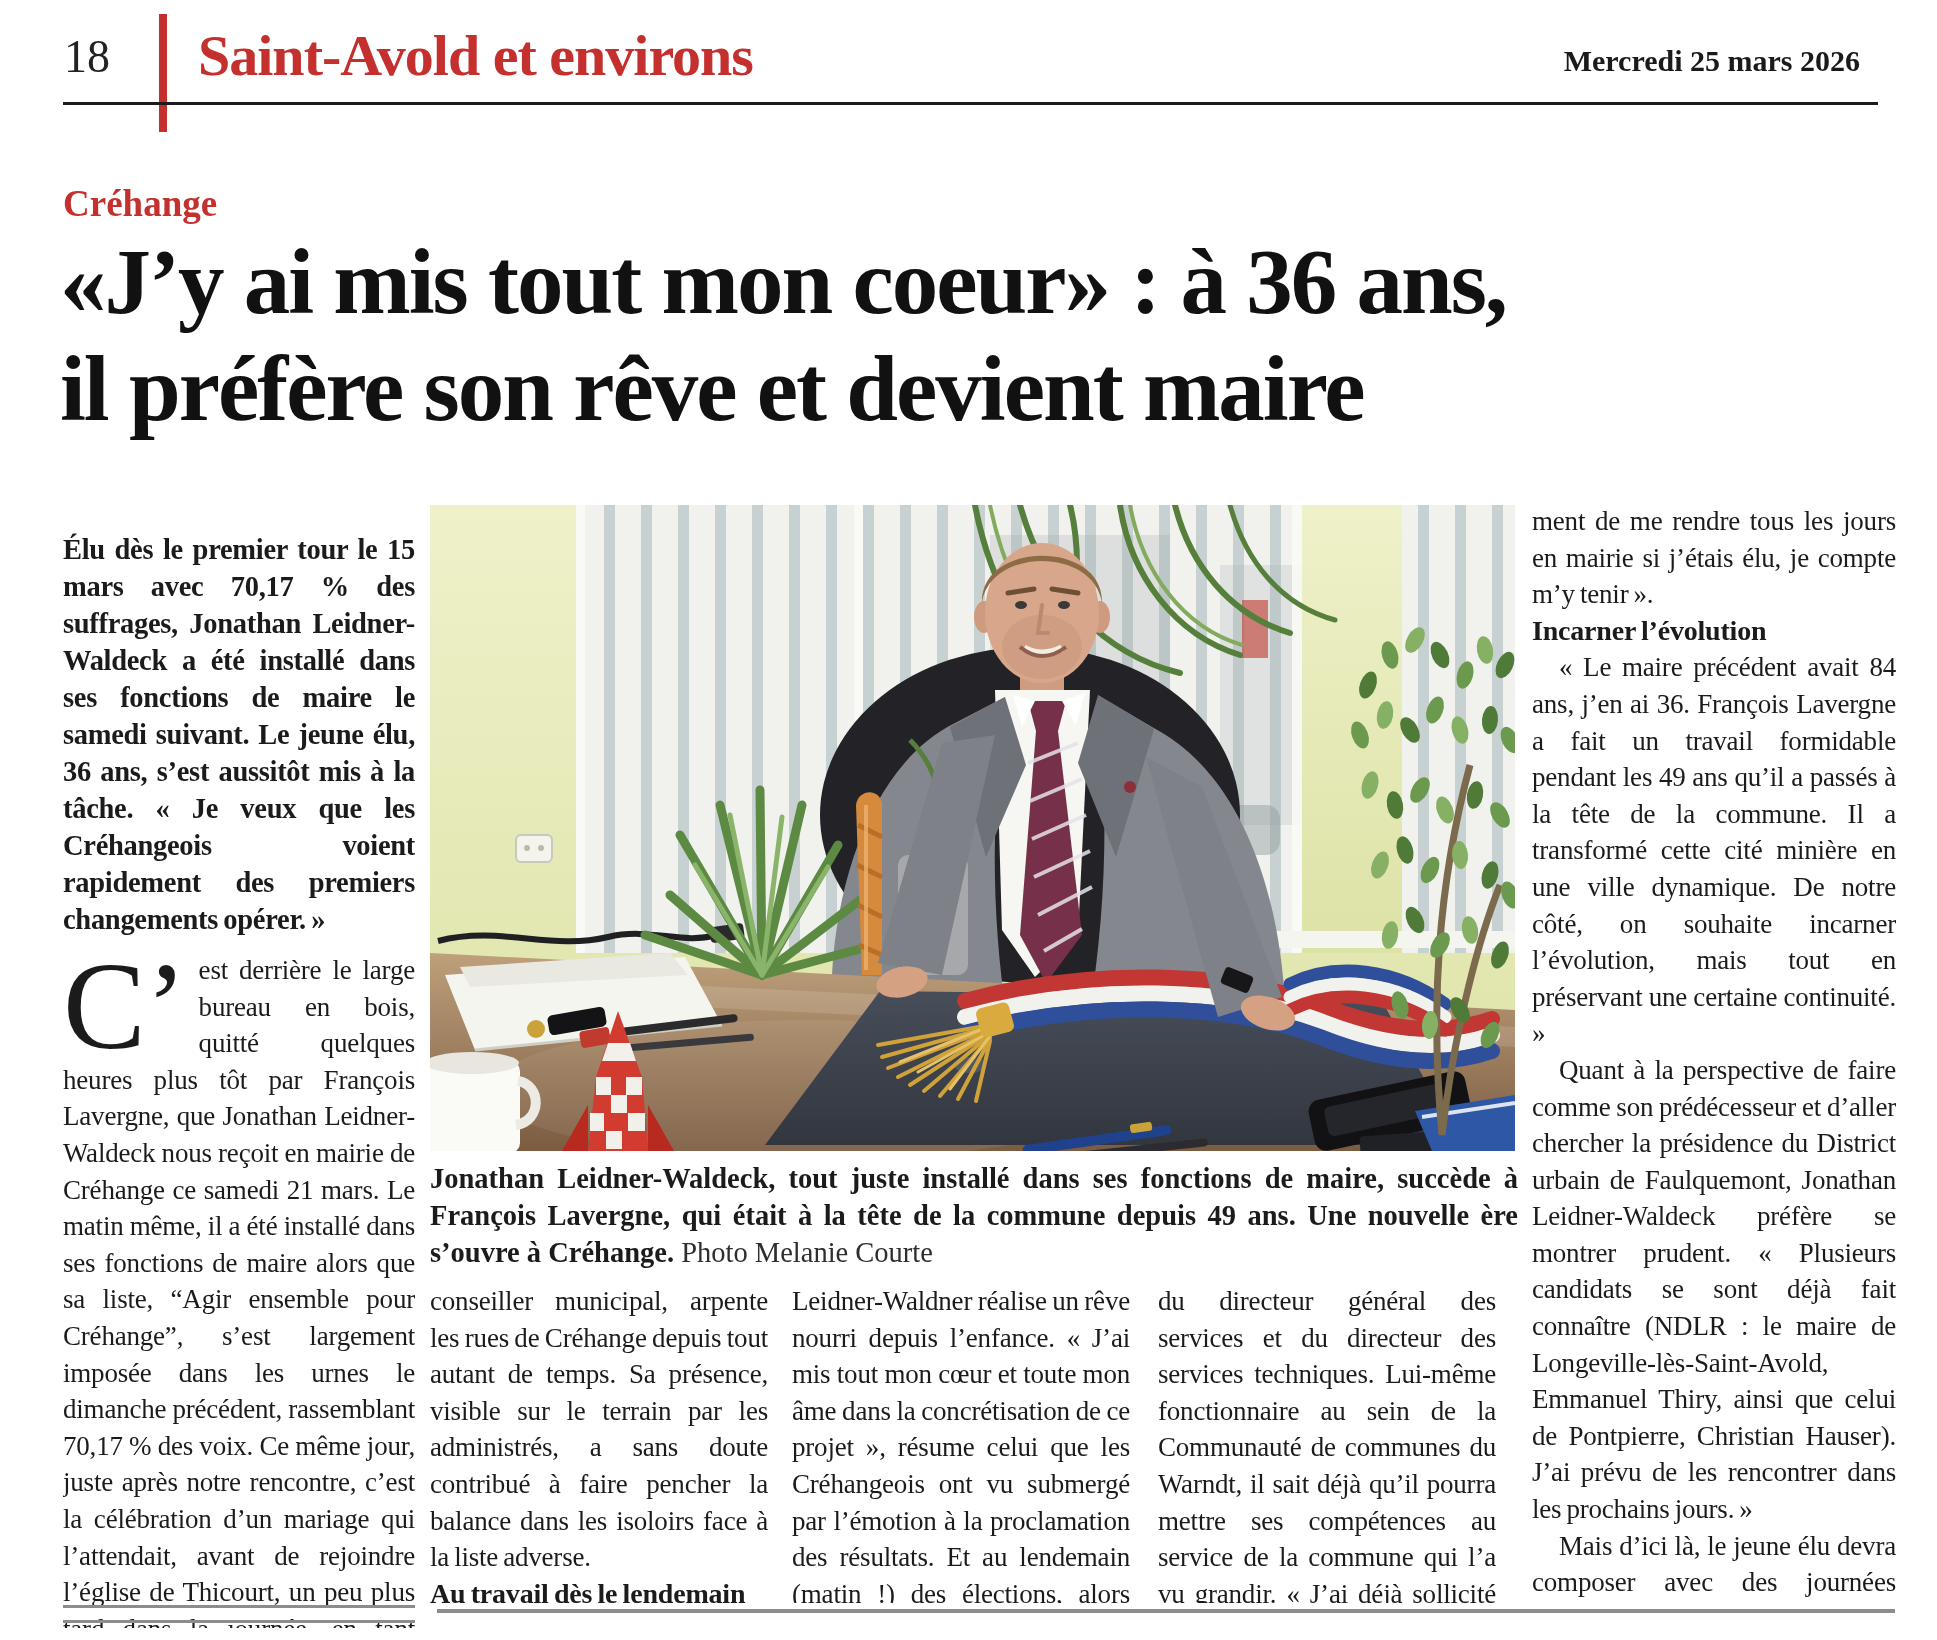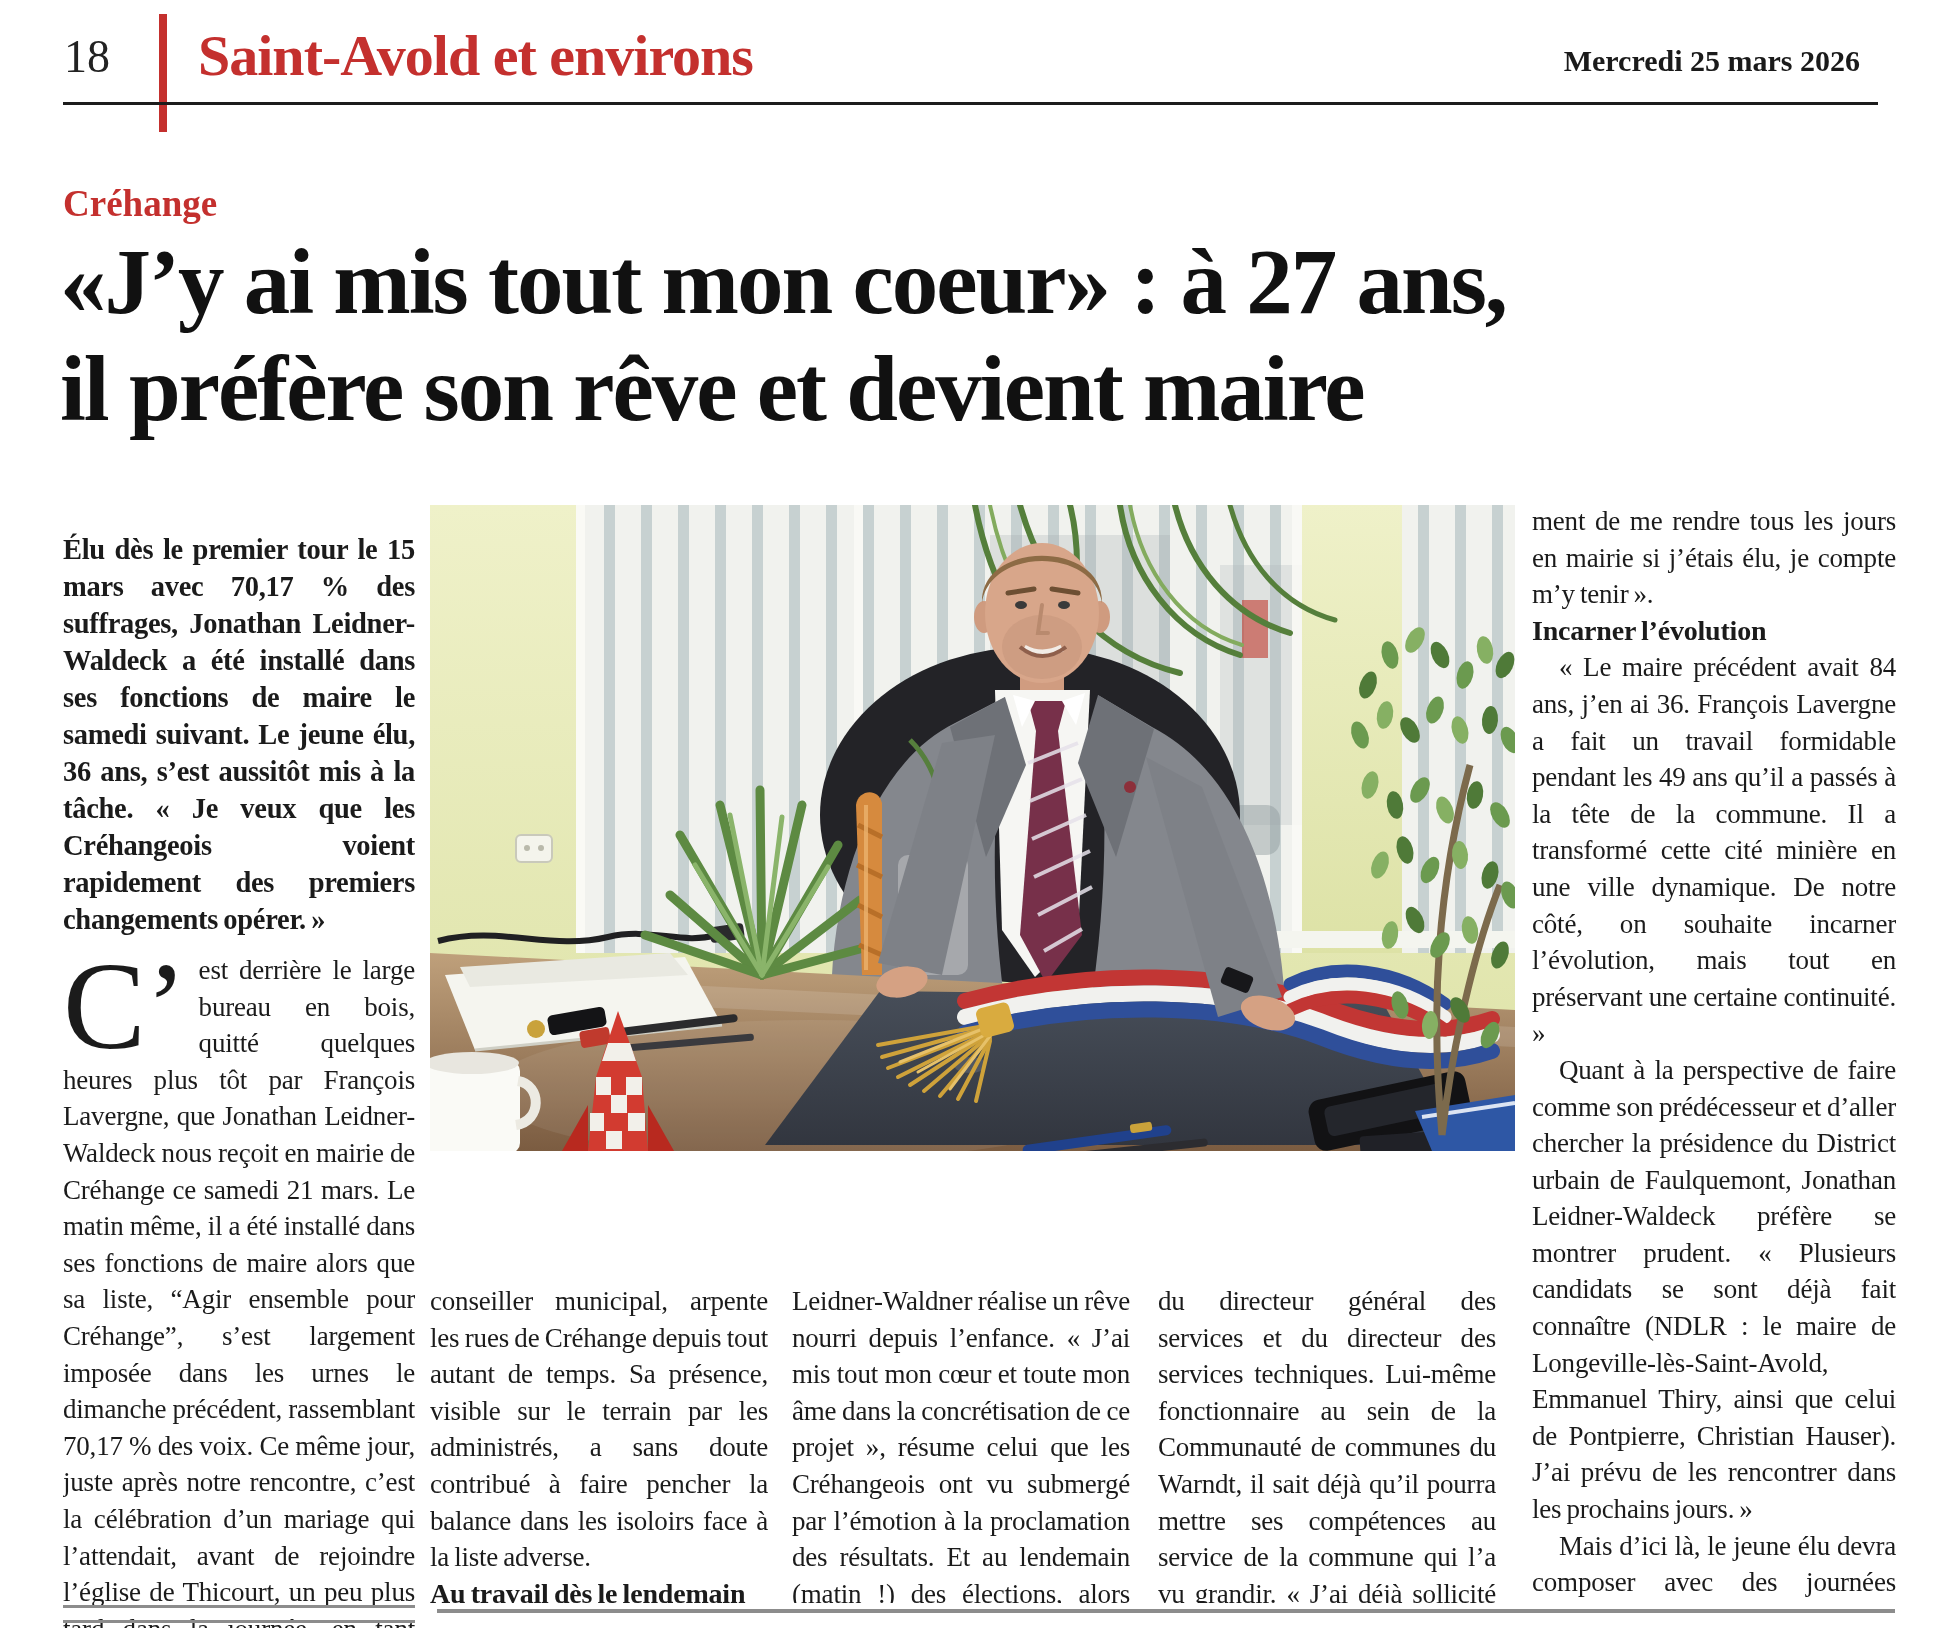--- a/index.html
+++ b/index.html
@@ -47,21 +47,21 @@
 <div class="page">
 
   <div class="abs page-number">18</div>
   <div class="abs red-bar"></div>
   <div class="abs section-title">Saint-Avold et environs</div>
   <div class="abs edition-date">Mercredi 25 mars 2026</div>
   <div class="abs header-rule"></div>
 
   <div class="abs kicker">Créhange</div>
   <div class="abs headline">
-    <div>«J’y ai mis tout mon coeur» : à 27 ans,</div>
+    <div>«J’y ai mis tout mon coeur» : à 36 ans,</div>
     <div>il préfère son rêve et devient maire</div>
   </div>
 
   <div class="col" style="left:63px;top:503px;width:352px;height:1097px;margin-top:28px;">
     <div class="lede">
       <p>Élu dès le premier tour le 15 mars avec 70,17 % des suffrages, Jonathan Leidner-Waldeck a été installé dans ses fonctions de maire le samedi suivant. Le jeune élu, 36 ans, s’est aussitôt mis à la tâche. « Je veux que les Créhangeois voient rapidement des premiers changements opérer. »</p>
     </div>
     <p><span class="dropcap">C’</span><span>est derrière le large bureau en bois, quitté quelques heures plus tôt par François Lavergne, que Jonathan Leidner-Waldeck nous reçoit en mairie de Créhange ce samedi 21 mars. Le matin même, il a été installé dans ses fonctions de maire alors que sa liste, “Agir ensemble pour Créhange”, s’est largement imposée dans les urnes le dimanche précédent, rassemblant 70,17 % des voix. Ce même jour, juste après notre rencontre, c’est la célébration d’un mariage qui l’attendait, avant de rejoindre l’église de Thicourt, un peu plus tard dans la journée, en tant qu’organiste liturgique.</span></p>
 
   </div>
@@ -303,20 +303,23 @@
           <ellipse cx="1070" cy="450" rx="8" ry="14" fill="#4f7a38" transform="rotate(20 1070 450)"></ellipse>
           <ellipse cx="970" cy="500" rx="8" ry="14" fill="#6b9a4f" transform="rotate(-15 970 500)"></ellipse>
           <ellipse cx="1000" cy="520" rx="8" ry="14" fill="#86b063" transform="rotate(5 1000 520)"></ellipse>
           <ellipse cx="1030" cy="505" rx="8" ry="14" fill="#4f7a38" transform="rotate(-30 1030 505)"></ellipse>
           <ellipse cx="1060" cy="530" rx="8" ry="14" fill="#6b9a4f" transform="rotate(25 1060 530)"></ellipse>
         </g>
       </g>
     </svg>
   </div>
 
+  <div class="abs caption">
+    <span class="cap-bold">Jonathan Leidner-Waldeck, tout juste installé dans ses fonctions de maire, succède à François Lavergne, qui était à la tête de la commune depuis 49 ans. Une nouvelle ère s’ouvre à Créhange. </span><span class="cap-credit">Photo Melanie Courte</span>
+  </div>
 
   <div class="col" style="left:430px;top:1283px;width:338px;height:320px;">
     <p>conseiller municipal, arpente les rues de Créhange depuis tout autant de temps. Sa présence, visible sur le terrain par les administrés, a sans doute contribué à faire pencher la balance dans les isoloirs face à la liste adverse.</p>
     <p class="subhead">Au travail dès le lendemain</p>
 
   </div>
 
   <div class="col" style="left:792px;top:1283px;width:338px;height:320px;">
     <p>Leidner-Waldner réalise un rêve nourri depuis l’enfance. « J’ai mis tout mon cœur et toute mon âme dans la concrétisation de ce projet », résume celui que les Créhangeois ont vu submergé par l’émotion à la proclamation des résultats. Et au lendemain (matin !) des élections, alors que la nuit avait été courte, il s’est déjà rendu en mairie pour bosser les sujets aux côtés</p>
   </div>

